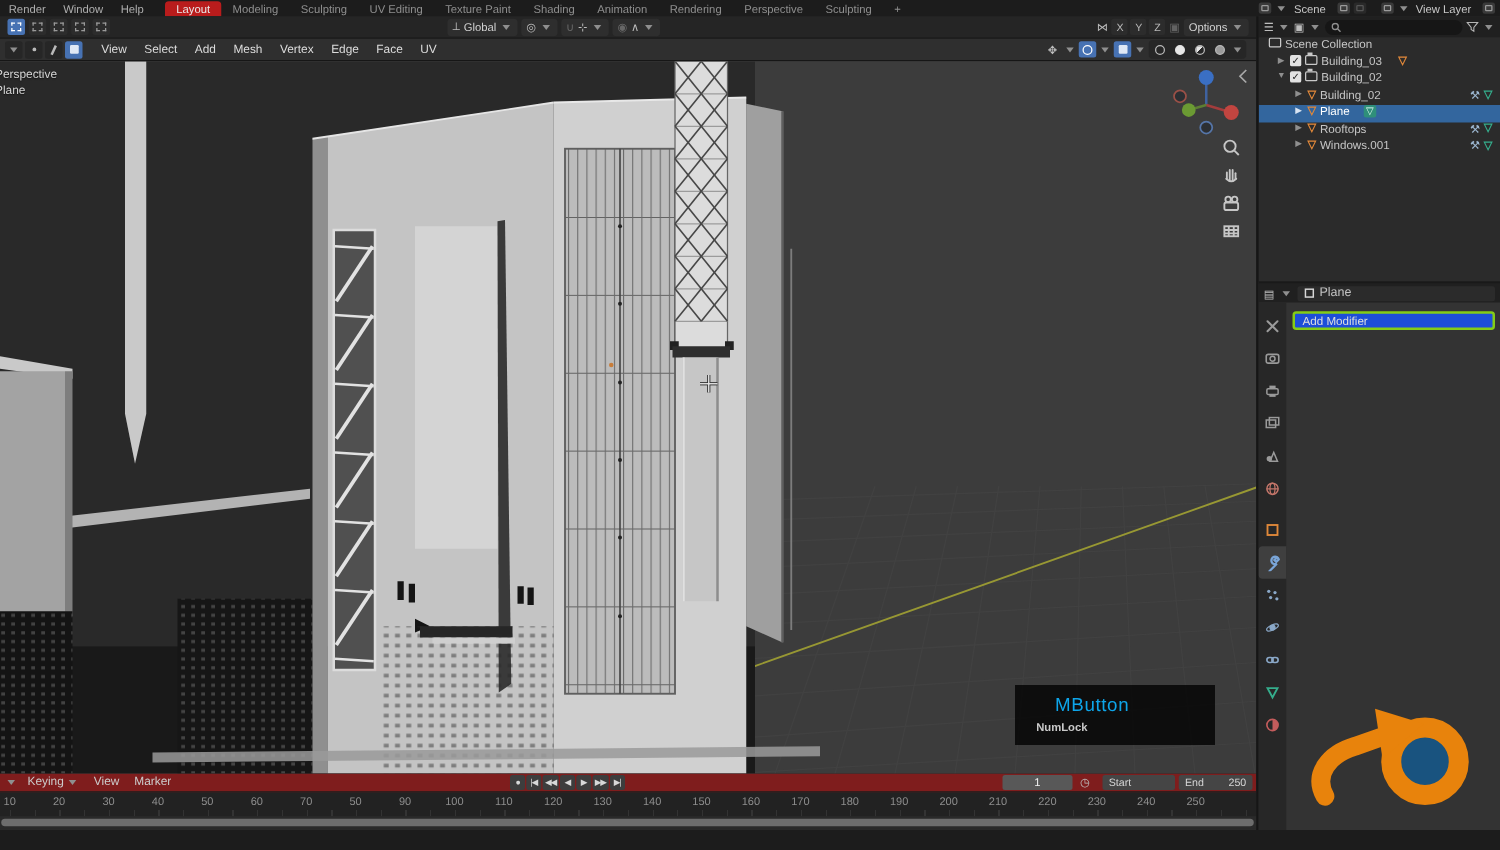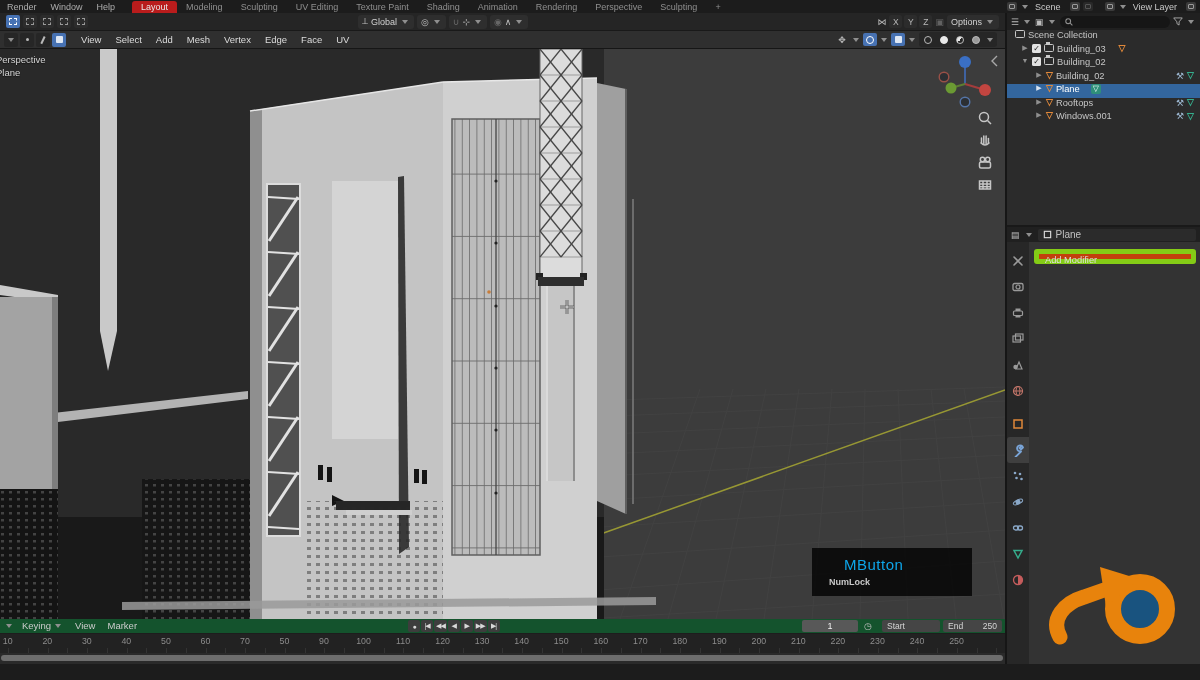--- a/index.html
+++ b/index.html
@@ -55,21 +55,21 @@
 
   
   .viewport { position:absolute; left:0; top:49px; width:1005px; height:570px; background:#3c3c3c; overflow:hidden; }
   .vp-overlay-text { position:absolute; left:-4px; top:4px; font-size:9.5px; color:#d5d5d5; line-height:13px; text-shadow:0 1px 1px rgba(0,0,0,.6); }
   .screencast { position:absolute; left:812px; top:499px; width:160px; height:48px; background:rgba(10,10,10,.92); }
   .screencast .key { margin:8px 0 0 32px; font-size:15px; font-weight:normal; color:#0ea5e9; letter-spacing:.5px; }
   .screencast .mod { margin:4px 0 0 17px; font-size:9px; font-weight:bold; color:#c9c9c9; }
 
   
   .timeline { position:absolute; left:0; top:619px; width:1005px; height:45px; background:#2a2a2a; }
-  .tl-header { position:relative; height:15px; background:#14532d; border-bottom:1px solid #1d1d1d; font-size:9.5px; }
+  .tl-header { position:relative; height:15px; background:#7f1d1d; border-bottom:1px solid #1d1d1d; font-size:9.5px; }
   .tl-menus { position:absolute; left:4px; top:1px; display:flex; align-items:center; gap:4px; }
   .tl-menu { color:#cccccc; padding:0 4px; display:flex; align-items:center; gap:2px;}
   .playback { position:absolute; left:408px; top:1px; display:flex; gap:1px; }
   .pb-btn { min-width:12px; height:12px; background:#3d3d3d; border-radius:2px; color:#d8d8d8;
             font-size:7px; display:flex; align-items:center; justify-content:center; padding:0 2px; letter-spacing:-1px;}
   .frame-box { position:absolute; left:802px; top:1px; width:56px; height:12px; background:#585858; border-radius:2px;
                color:#f2f2f2; font-size:9px; text-align:center; line-height:12px; }
   .pill { position:absolute; top:1px; height:12px; background:#454545; border-radius:2px; color:#d5d5d5;
           font-size:8.5px; display:flex; align-items:center; justify-content:space-between; padding:0 5px; }
   .tl-ruler { position:relative; height:19px; background:#222222; overflow:hidden;
@@ -99,21 +99,21 @@
 
   .props { position:absolute; left:0; top:212px; width:193px; bottom:0; background:#333333; border-top:2px solid #191919;}
   .props-header { height:15px; background:#202020; display:flex; align-items:center; gap:4px; padding:0 4px; }
   .crumb { display:flex; align-items:center; gap:4px; background:#2b2b2b; border-radius:2px; padding:0 5px; height:12px; flex:1;}
   .props-body { position:absolute; left:0; top:15px; right:0; bottom:0; display:flex; }
   .tabcol { width:22px; background:#272727; display:flex; flex-direction:column; align-items:center; padding-top:6px; }
   .tabcell { width:22px; height:26px; display:flex; align-items:center; justify-content:center; }
   .tabcell.active { background:#3f3f3f; border-radius:3px 0 0 3px; }
   .tabgap { height:7px; }
   .props-content { flex:1; position:relative; }
-  .add-mod { position:absolute; left:5px; top:7px; right:4px; height:15px; background:#c2410c; border:5px solid #84cc16;
+  .add-mod { position:absolute; left:5px; top:7px; right:4px; height:15px; background:#1d4ed8; border:2px solid #84cc16;
              border-radius:3px; color:#dfdfdf; font-size:9.3px; text-align:left; padding-left:6px; line-height:13px; }
 
   
   .statusbar { position:absolute; left:0; top:664px; width:1200px; height:16px; background:#1b1b1b;
                border-top:1px solid #101010; display:flex; align-items:center; }
   .status-text { margin-left:auto; font-size:9px; color:#8d8d8d; padding-right:2px; white-space:nowrap; }
 
   .logo { position:absolute; left:1048px; top:545px; width:145px; height:118px; pointer-events:none; }
 </style>
 </head>

